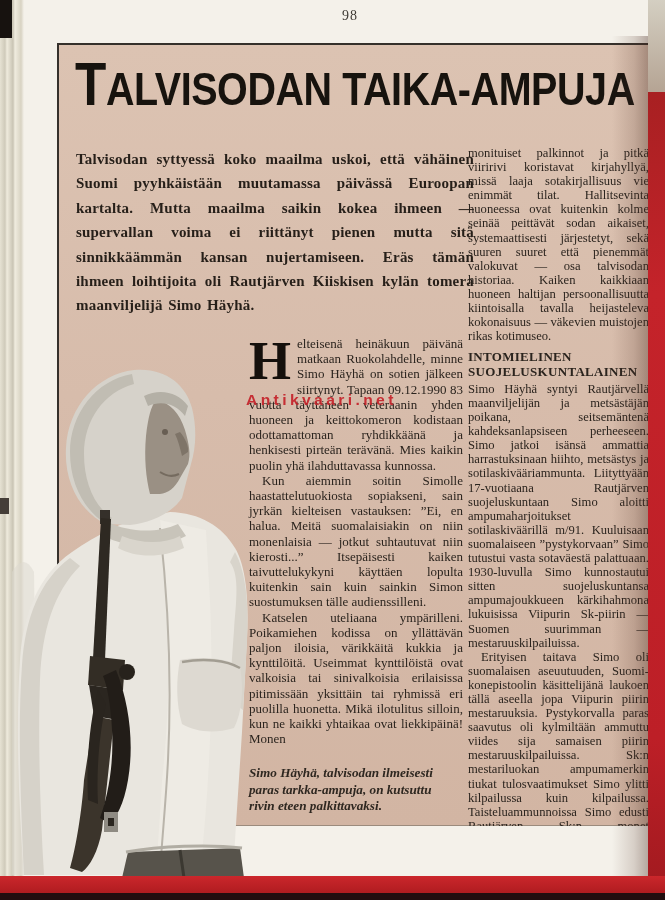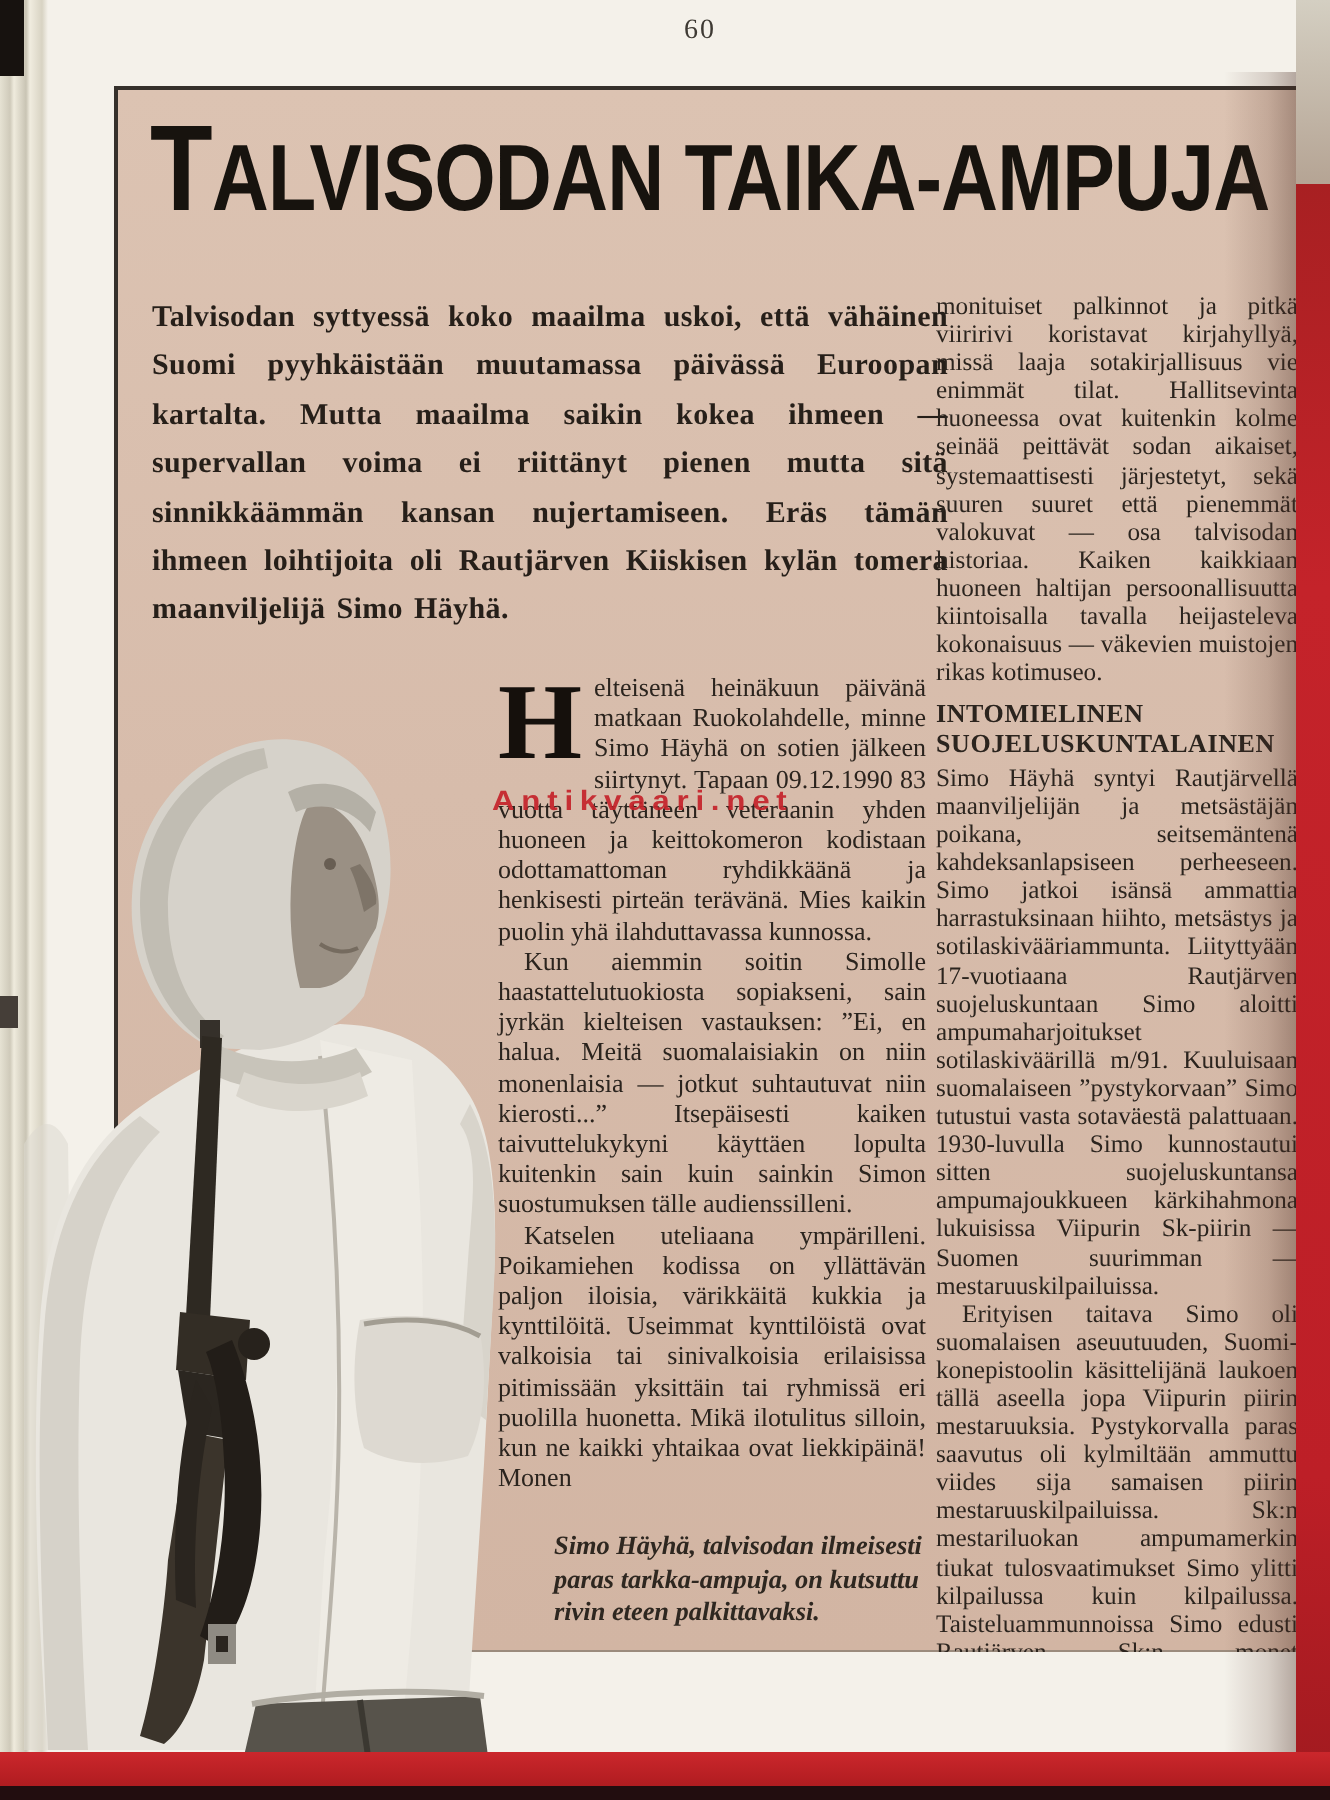--- a/index.html
+++ b/index.html
@@ -64,21 +64,20 @@
   .col1 p{margin:0;}
   .col1 p + p{text-indent:13px;}
   .dropcap{
     float:left;font-size:54px;line-height:44px;font-weight:bold;color:#15100c;
     margin:3px 6px 0 0;
   }
   .photo-caption{
     margin-top:19px;width:207px;
     font-style:italic;font-weight:bold;font-size:13.2px;line-height:16.2px;color:#2e2720;
     text-align:left;
-    margin-left:28px;
   }
   .col2{
     position:absolute;left:468px;top:146px;width:181px;height:680px;overflow:hidden;z-index:3;
     font-size:12.6px;line-height:14.1px;text-align:justify;color:#2b241e;
   }
   .col2 p{margin:0;}
   .col2 p.indent{text-indent:13px;}
   .subhead{
     font-weight:bold;font-size:13px;line-height:14.8px;letter-spacing:0.3px;
     margin:7px 0 2px 0;text-align:left;
@@ -97,21 +96,21 @@
 </style>
 </head>
 <body>
 
 <div class="page-root">
 
   <div class="edge-left"></div>
   <div class="spine-corner"></div>
   <div class="edge-dash"></div>
 
-  <div class="page-number">60</div>
+  <div class="page-number">98</div>
 
   <div class="feature-box"></div>
 
   <div class="article-title">TALVISODAN TAIKA-AMPUJA</div>
 
   <div class="intro-paragraph">Talvisodan syttyessä koko maailma uskoi, että vähäinen Suomi pyyhkäistään muutamassa päivässä Euroopan kartalta. Mutta maailma saikin kokea ihmeen — supervallan voima ei riittänyt pienen mutta sitä sinnikkäämmän kansan nujertamiseen. Eräs tämän ihmeen loihtijoita oli Rautjärven Kiiskisen kylän tomera maanviljelijä Simo Häyhä.</div>
 
   <svg class="photo" viewBox="0 0 278 518" aria-hidden="true">
     <path d="M2 515 L2 212 Q14 192 24 212 L28 515 Z" fill="#dcd8cf" opacity="0.55"></path>
 

